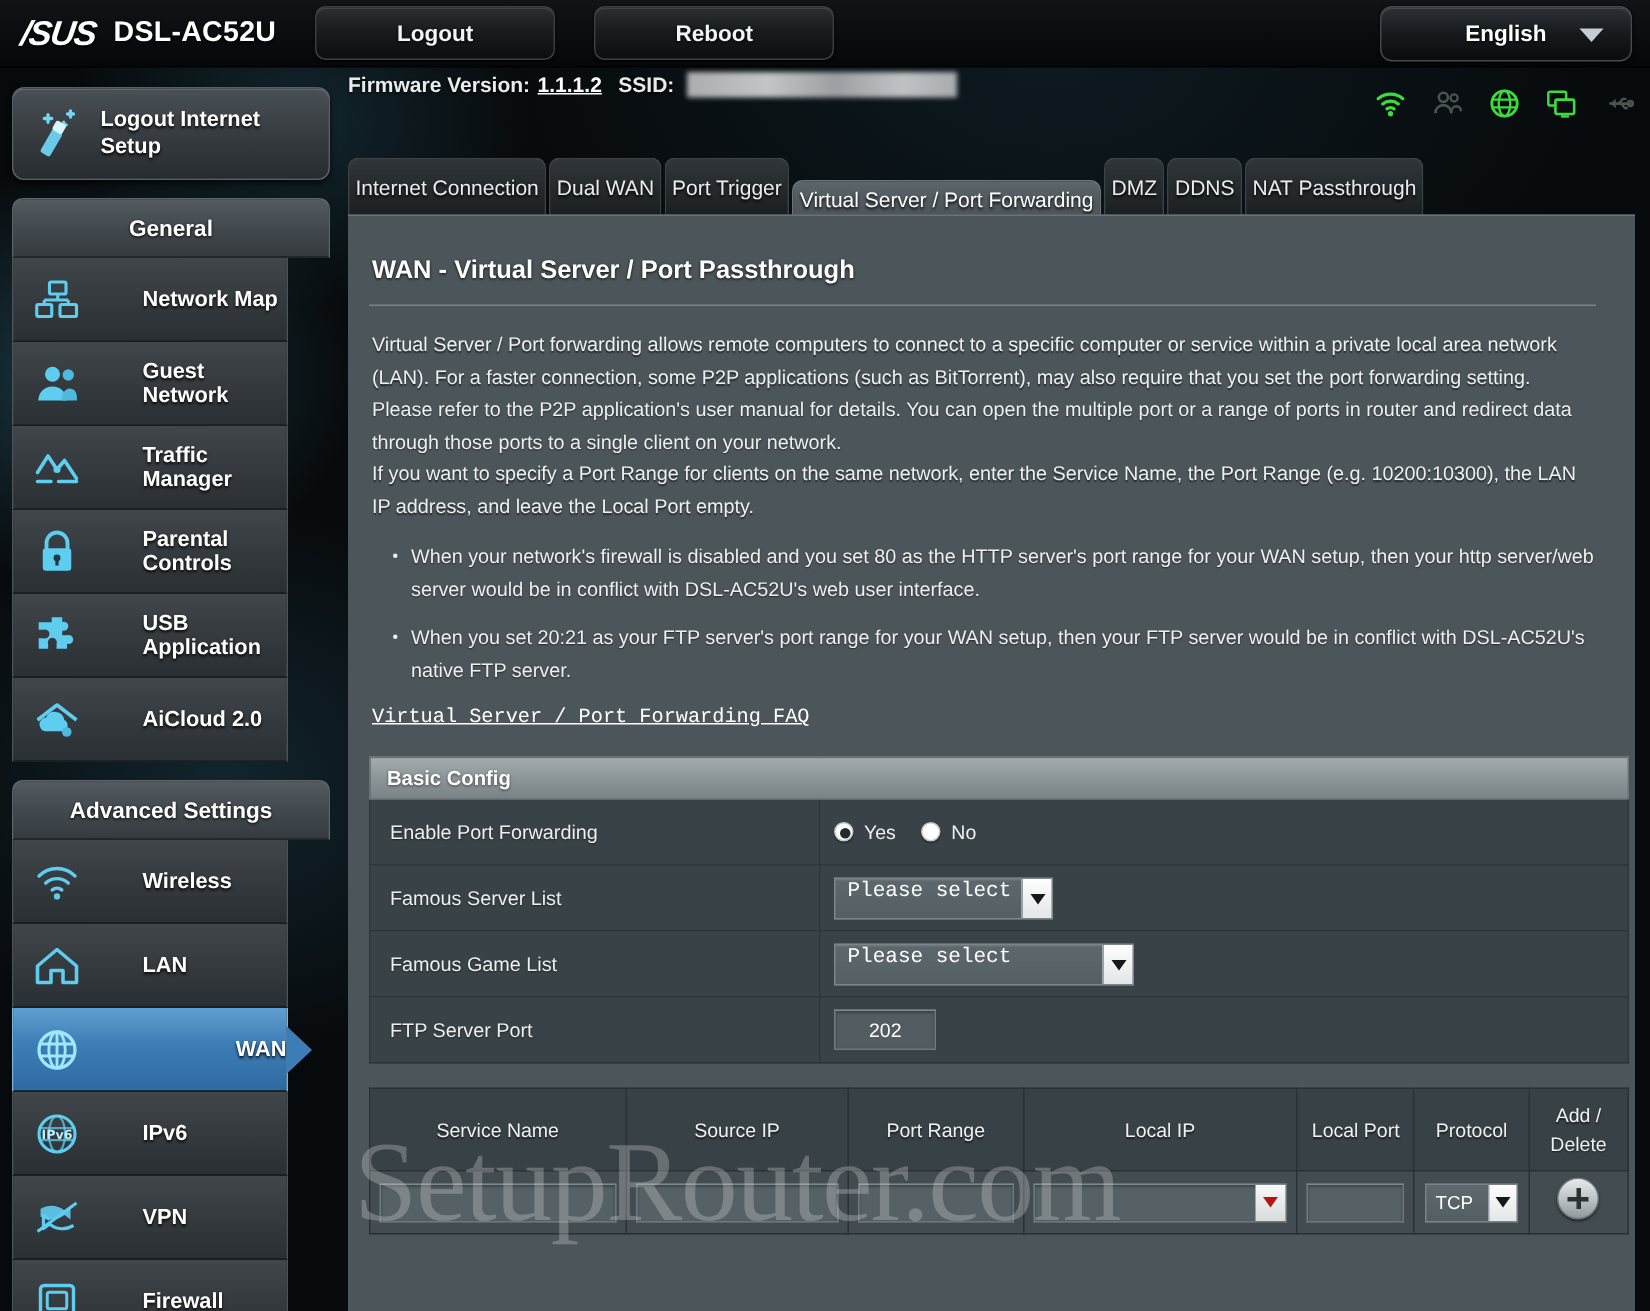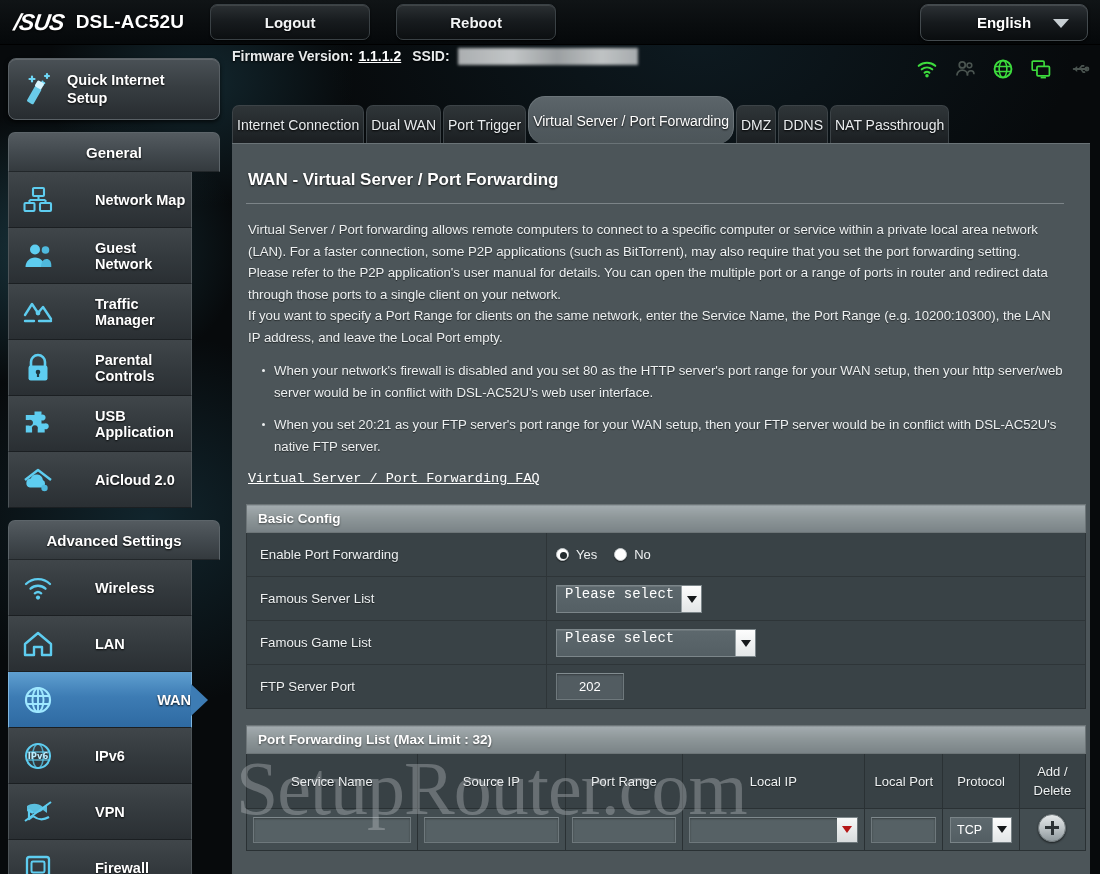--- a/index.html
+++ b/index.html
@@ -176,22 +176,21 @@
     border: 1px solid #3c4347; border-bottom: none;
     color: #e9ecee; font-size: 14px;
     display: flex; align-items: center; justify-content: center;
     cursor: pointer;
     text-shadow: 0 1px 2px #000;
   }
   .tab.active {
     background: linear-gradient(180deg, #5c656a 0%, #515a5f 55%, #4c5559 100%);
     border-color: #6b7479;
     color: #ffffff;
-    height: 48px;
-    border-radius: 17px;
+    height: 24px;
   }
 
   .page-inner { padding: 26px 26px 0 14px; position: relative; }
   .page-title {
     color: #ffffff; font-size: 17px; font-weight: bold;
     text-shadow: 0 1px 2px rgba(0,0,0,0.85);
     padding-left: 2px;
   }
   .title-rule { height: 1px; background: #7c8488; margin: 13px 0 15px 0; }
   .desc-p {
@@ -433,21 +432,21 @@
     <div id="qis-btn">
       <svg class="wand-icon" viewBox="0 0 40 40">
         <g stroke="#6fd8f7" stroke-width="2.2" fill="none" stroke-linecap="round">
           <path d="M11 7.5v5M8.5 10h5"></path>
           <path d="M26 5v4M24 7h4"></path>
           <path d="M21.5 12.5v3.4M19.8 14.2h3.4"></path>
         </g>
         <rect x="9.5" y="17" width="7.5" height="18" rx="1.6" transform="rotate(30 13 26)" fill="#6fd8f7" opacity="0.92"></rect>
         <rect x="14.6" y="12.2" width="7.5" height="7" rx="1.4" transform="rotate(30 18 16)" fill="#d9f6ff"></rect>
       </svg>
-      <span class="qis-text">Quick Internet Setup</span>
+      <span class="qis-text">Logout Internet Setup</span>
     </div>
 
     <div class="nav-group">
       <div class="nav-header">General</div>
 
       <div class="nav-item">
         <svg class="nav-ico" viewBox="0 0 34 34">
           <g stroke="#5ecdf0" stroke-width="2.1" fill="none">
             <rect x="12" y="5" width="11" height="8" rx="1"></rect>
             <rect x="3.5" y="20" width="10" height="8" rx="1"></rect>
@@ -572,21 +571,21 @@
     <div class="tab">Port Trigger</div>
     <div class="tab active">Virtual Server / Port Forwarding</div>
     <div class="tab">DMZ</div>
     <div class="tab">DDNS</div>
     <div class="tab">NAT Passthrough</div>
   </div>
 
   <div id="content">
     <div class="page-inner">
 
-      <div class="page-title">WAN - Virtual Server / Port Forwarding</div>
+      <div class="page-title">WAN - Virtual Server / Port Passthrough</div>
       <div class="title-rule"></div>
 
       <div class="desc-p">Virtual Server / Port forwarding allows remote computers to connect to a specific computer or service within a private local area network (LAN). For a faster connection, some P2P applications (such as BitTorrent), may also require that you set the port forwarding setting. Please refer to the P2P application's user manual for details. You can open the multiple port or a range of ports in router and redirect data through those ports to a single client on your network.</div>
       <div class="desc-p">If you want to specify a Port Range for clients on the same network, enter the Service Name, the Port Range (e.g. 10200:10300), the LAN IP address, and leave the Local Port empty.</div>
 
       <ul class="bullet-list">
         <li>When your network's firewall is disabled and you set 80 as the HTTP server's port range for your WAN setup, then your http server/web server would be in conflict with DSL-AC52U's web user interface.</li>
         <li>When you set 20:21 as your FTP server's port range for your WAN setup, then your FTP server would be in conflict with DSL-AC52U's native FTP server.</li>
       </ul>
 
@@ -632,23 +631,20 @@
           <td class="val">
             <input class="txt-input" type="text" value="2021" style="">
           </td>
         </tr>
       </tbody>
         </table>
 
       
       <table class="list-table">
         <tbody>
-            <tr>
-          <th class="grp" colspan="7">Port Forwarding List (Max Limit : 32)</th>
-        </tr>
         <tr>
           <th class="col" style="width:170px;">Service Name</th>
           <th class="col" style="width:148px;">Source IP</th>
           <th class="col" style="width:116px;">Port Range</th>
           <th class="col" style="width:182px;">Local IP</th>
           <th class="col" style="width:78px;">Local Port</th>
           <th class="col" style="width:76px;">Protocol</th>
           <th class="col" style="width:66px;">Add / Delete</th>
         </tr>
         <tr>

